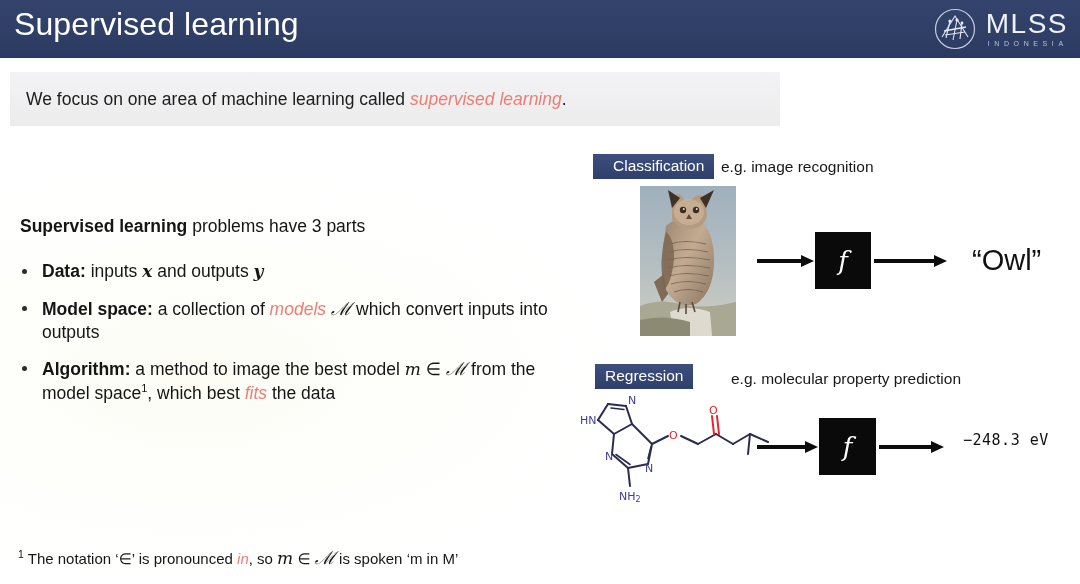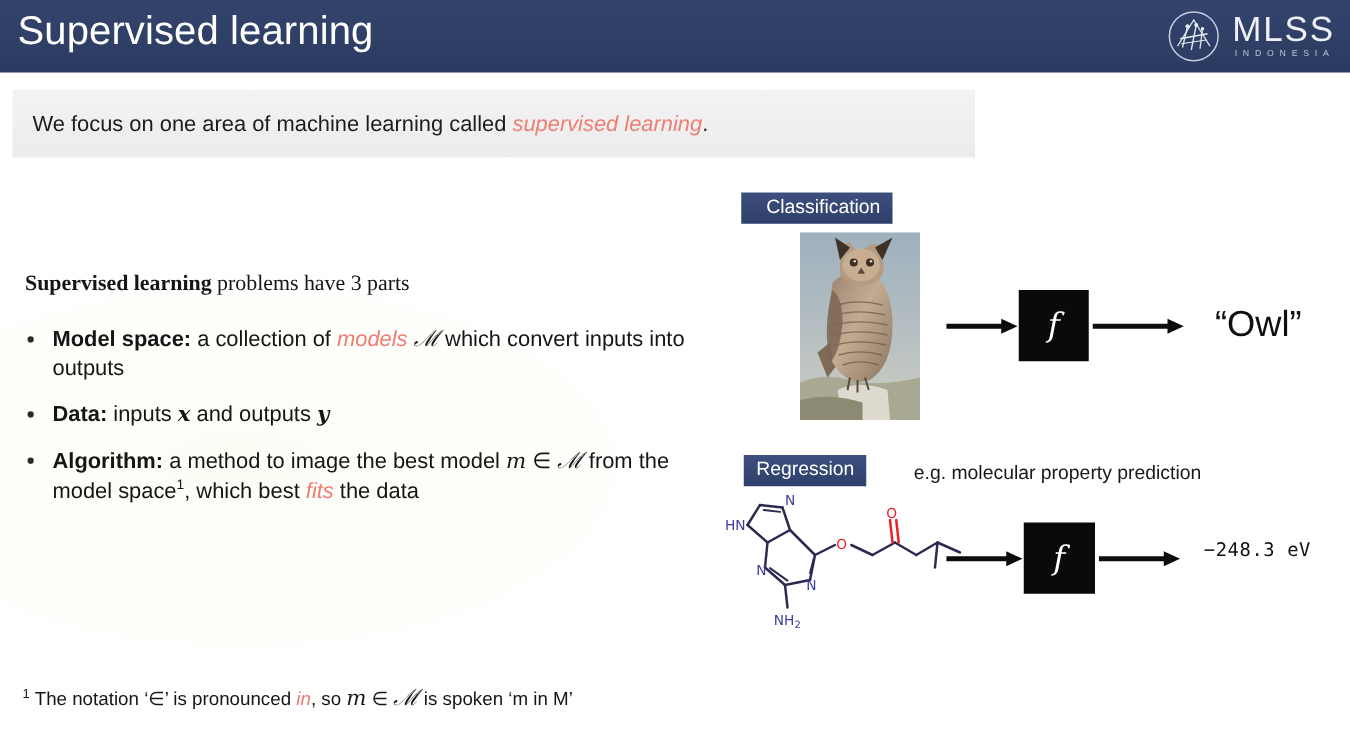--- a/index.html
+++ b/index.html
@@ -89,21 +89,20 @@
     font-style: italic;
   }
 
   
   #lead-sub {
     position: absolute;
     left: 20px; top: 216px;
     font-size: 17.5px;
     color: #151515;
     white-space: nowrap;
-    font-family: Liberation Serif, serif;
   }
   #lead-sub b { font-weight: 700; }
 
   #bullets {
     position: absolute;
     left: 20px; top: 260px;
     width: 560px;
   }
   .bullet {
     position: relative;
@@ -257,30 +256,31 @@
     <div id="lead-text">
       <span>We focus on one area of machine learning called </span><span class="hl">supervised learning</span><span>.</span>
     </div>
   </div>
 
   <div id="lead-sub">
     <b>Supervised learning</b><span> problems have 3 parts</span>
   </div>
 
   <div id="bullets">
+      <div class="bullet"><span class="dot"></span><b>Data:</b><span> inputs </span><span class="mathvar" style="font-weight: 700;">x</span><span> and outputs </span><span class="mathvar" style="font-weight: 700;">y</span></div>
       <div class="bullet"><span class="dot"></span><b>Model space:</b><span> a collection of </span><span class="hl">models</span><span> </span><span class="mathcal">ℳ</span><span> which convert inputs into outputs</span></div>
-      <div class="bullet"><span class="dot"></span><b>Data:</b><span> inputs </span><span class="mathvar" style="font-weight: 700;">x</span><span> and outputs </span><span class="mathvar" style="font-weight: 700;">y</span></div>
       <div class="bullet"><span class="dot"></span><b>Algorithm:</b><span> a method to image the best model </span><span class="mathvar">m</span><span> ∈ </span><span class="mathcal">ℳ</span><span> from the model space</span><span class="sup">1</span><span>, which best </span><span class="hl">fits</span><span> the data</span></div>
     </div>
 
   <div id="footnote">
     <span class="fnum">1</span><span> The notation ‘∈’ is pronounced </span><span class="hl">in</span><span>, so </span><span class="mathvar">m</span><span> ∈ </span><span class="mathcal">ℳ</span><span> is spoken ‘m in M’</span>
   </div>
 
   <div class="badge" id="badge-classification">Classification</div>
+  <div class="eg-caption" id="eg-classification">e.g. image recognition</div>
 
   <div id="owl-photo">
     <svg width="96" height="150" viewBox="0 0 96 150">
       <defs>
         <linearGradient id="skyg" x1="0" y1="0" x2="0" y2="1">
           <stop offset="0%" stop-color="#9fb0bd"></stop>
           <stop offset="55%" stop-color="#b6bfc2"></stop>
           <stop offset="100%" stop-color="#cfcfc2"></stop>
         </linearGradient>
         <linearGradient id="bodyg" x1="0" y1="0" x2="1" y2="1">

